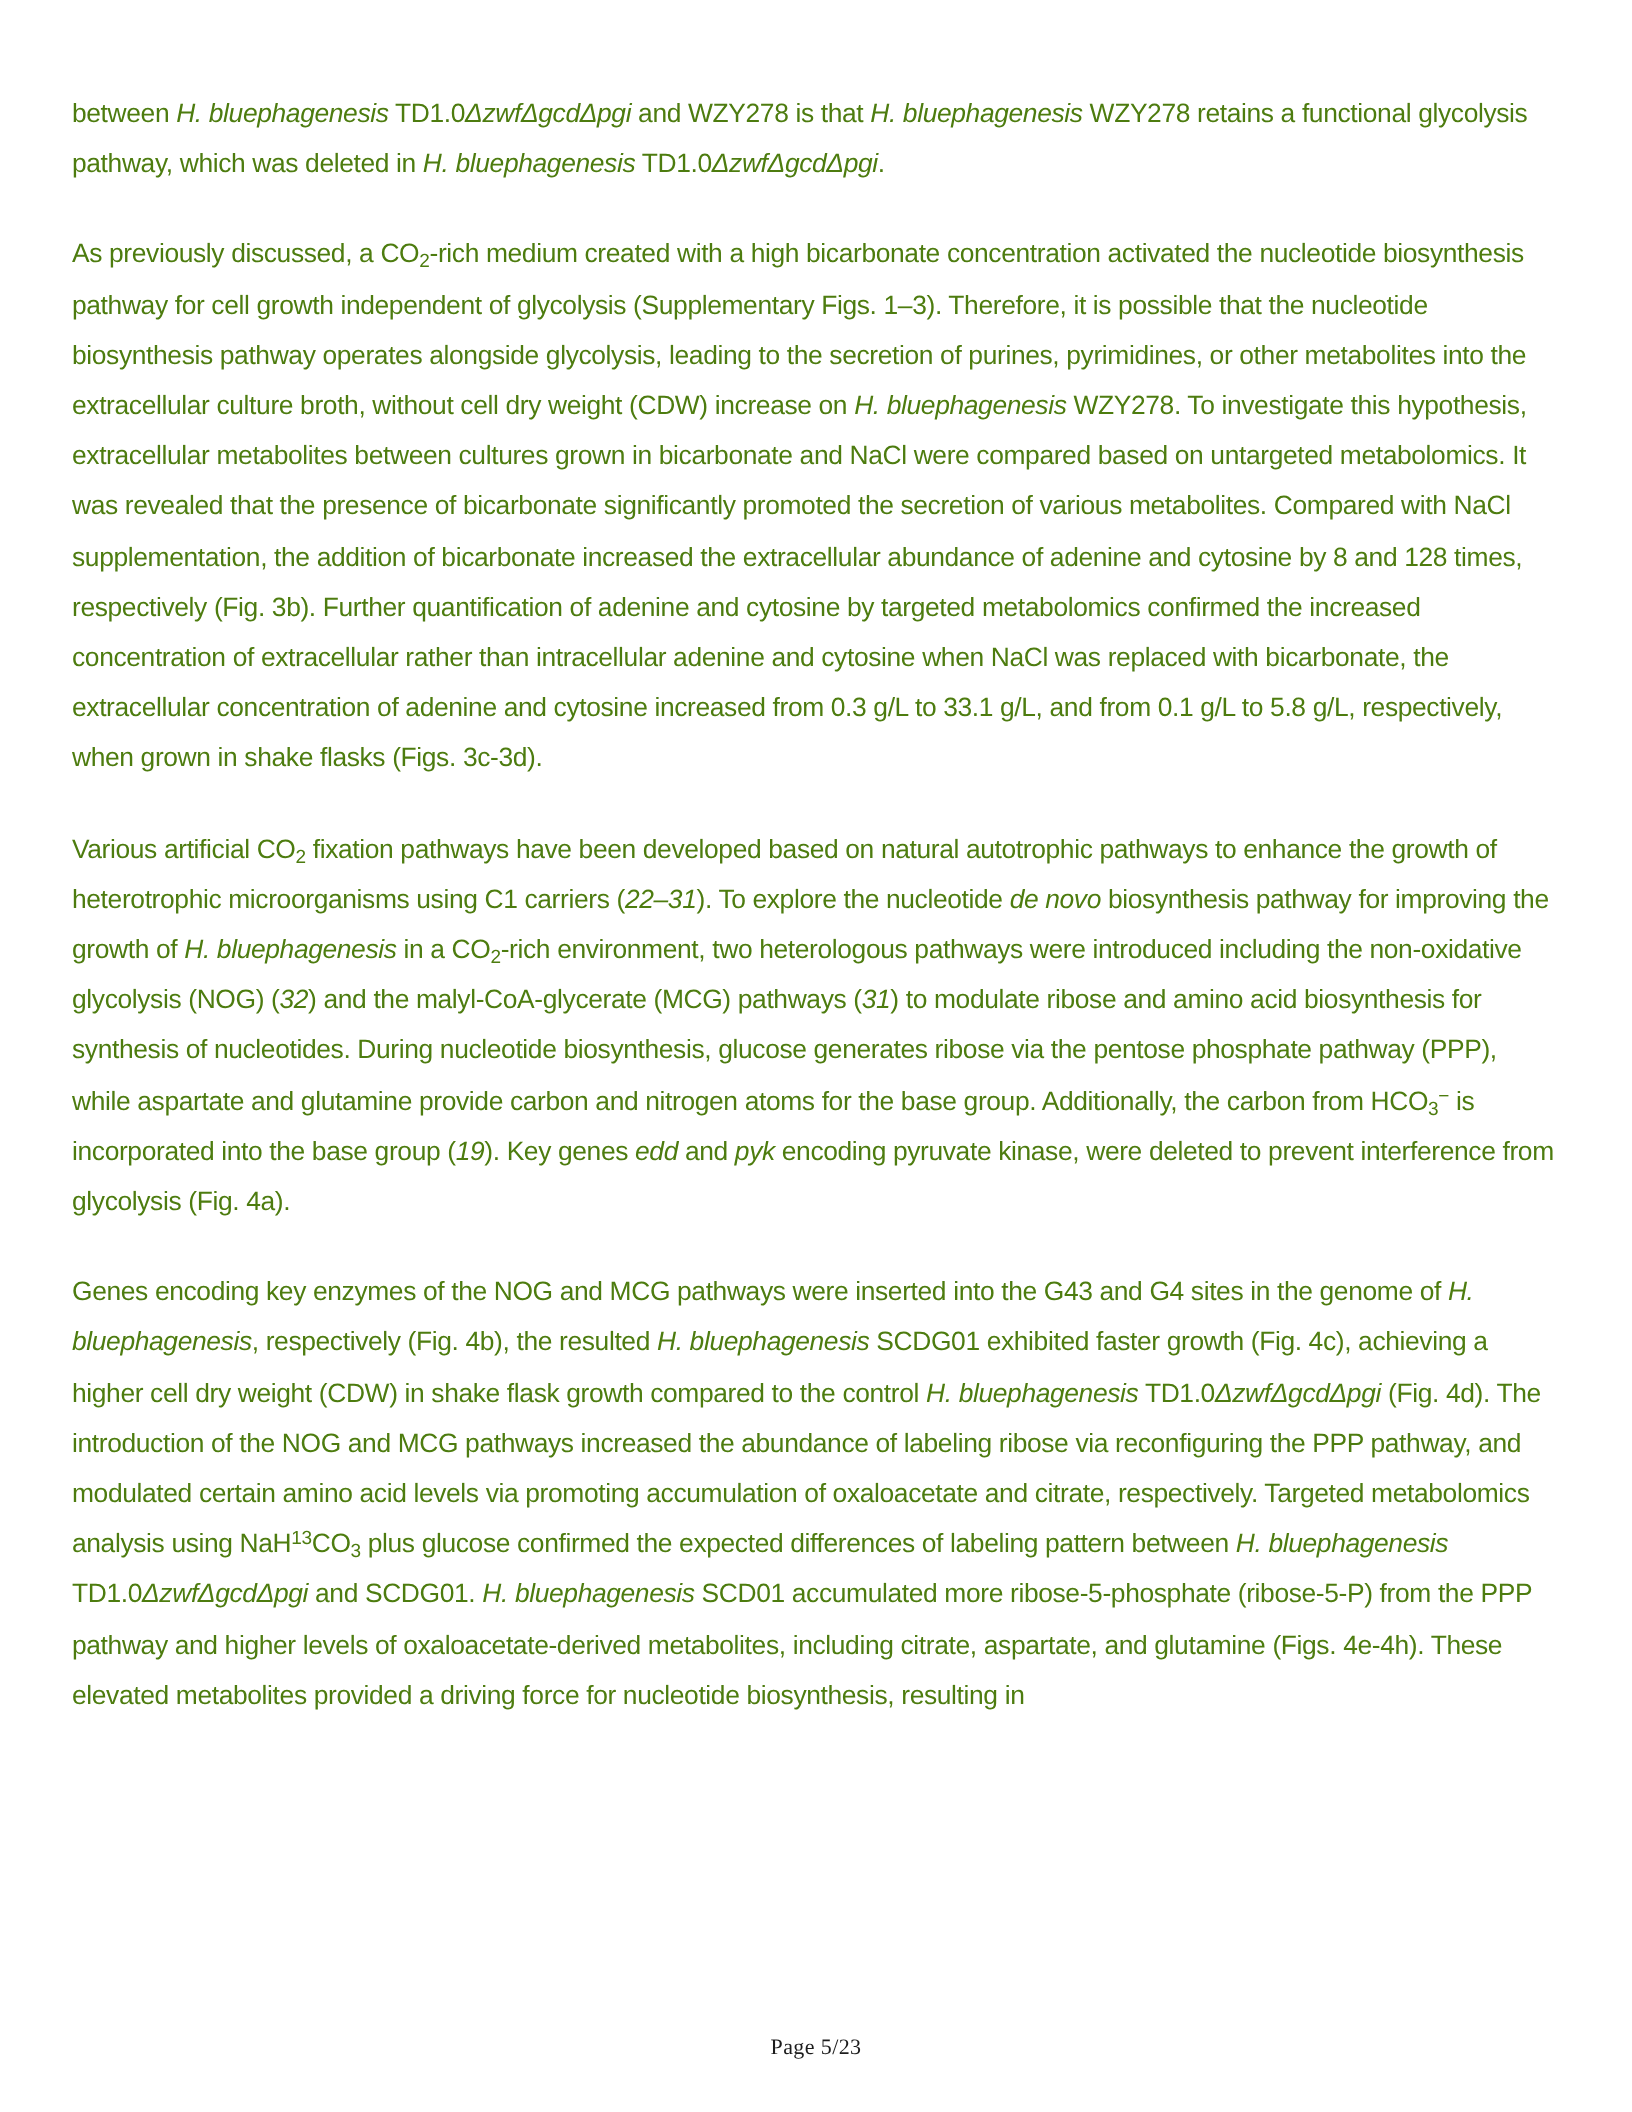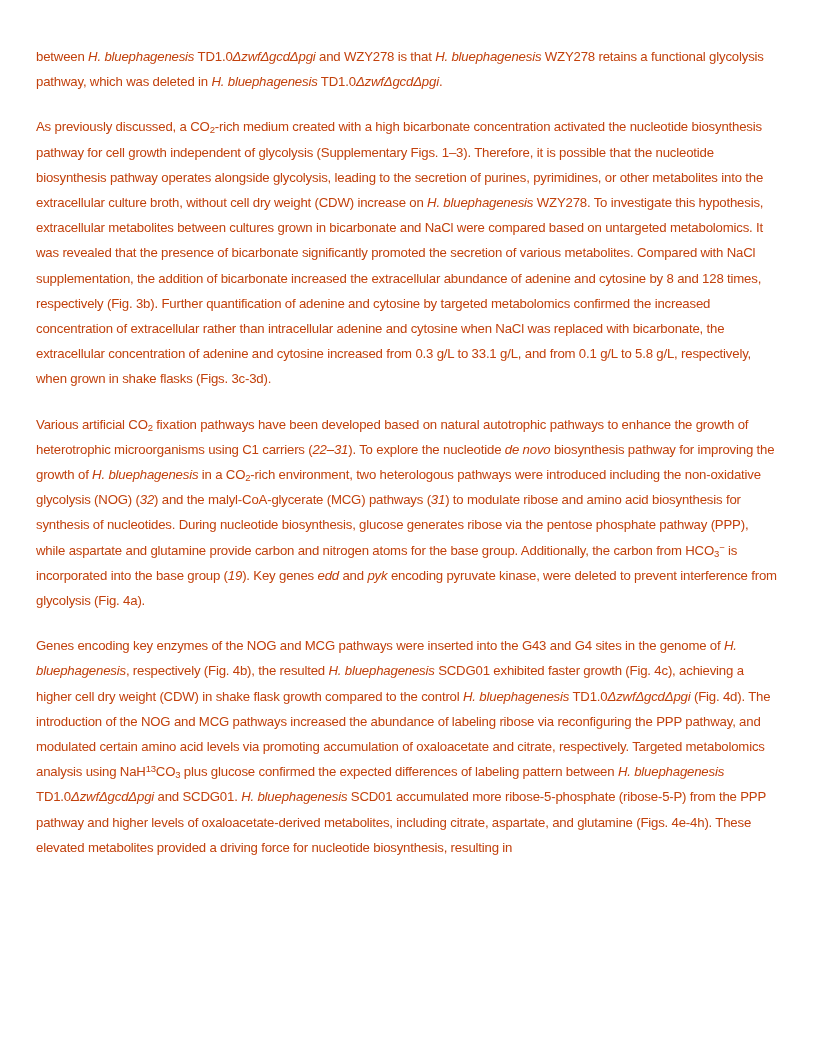--- a/index.html
+++ b/index.html
@@ -28,21 +28,21 @@
     left: 36px;
     top: 44px;
     width: 744px;
   }
   p.para {
     margin: 0 0 20px 0;
     font-size: 13.2px;
     line-height: 25.2px;
     letter-spacing: -0.18px;
     text-align: left;
-    color: #c2410c;
+    color: #4d7c0f;
     font-stretch: condensed;
     transform-origin: left top;
   }
   h2.section-heading {
     margin: 0 0 17px 0;
     font-size: 19.5px;
     line-height: 26px;
     font-weight: bold;
     letter-spacing: -0.4px;
     color: #333333;
@@ -73,13 +73,14 @@
 
     <p class="para"><span>As previously discussed, a CO</span><sub>2</sub><span>-rich medium created with a high bicarbonate concentration activated the nucleotide biosynthesis pathway for cell growth independent of glycolysis (Supplementary Figs. 1–3). Therefore, it is possible that the nucleotide biosynthesis pathway operates alongside glycolysis, leading to the secretion of purines, pyrimidines, or other metabolites into the extracellular culture broth, without cell dry weight (CDW) increase on </span><span class="it">H. bluephagenesis</span><span> WZY278. To investigate this hypothesis, extracellular metabolites between cultures grown in bicarbonate and NaCl were compared based on untargeted metabolomics. It was revealed that the presence of bicarbonate significantly promoted the secretion of various metabolites. Compared with NaCl supplementation, the addition of bicarbonate increased the extracellular abundance of adenine and cytosine by 8 and 128 times, respectively (Fig. 3b). Further quantification of adenine and cytosine by targeted metabolomics confirmed the increased concentration of extracellular rather than intracellular adenine and cytosine when NaCl was replaced with bicarbonate, the extracellular concentration of adenine and cytosine increased from 0.3 g/L to 33.1 g/L, and from 0.1 g/L to 5.8 g/L, respectively, when grown in shake flasks (Figs. 3c-3d).</span></p>
 
 
     <p class="para"><span>Various artificial CO</span><sub>2</sub><span> fixation pathways have been developed based on natural autotrophic pathways to enhance the growth of heterotrophic microorganisms using C1 carriers (</span><span class="it">22–31</span><span>). To explore the nucleotide </span><span class="it">de novo</span><span> biosynthesis pathway for improving the growth of </span><span class="it">H. bluephagenesis</span><span> in a CO</span><sub>2</sub><span>-rich environment, two heterologous pathways were introduced including the non-oxidative glycolysis (NOG) (</span><span class="it">32</span><span>) and the malyl-CoA-glycerate (MCG) pathways (</span><span class="it">31</span><span>) to modulate ribose and amino acid biosynthesis for synthesis of nucleotides. During nucleotide biosynthesis, glucose generates ribose via the pentose phosphate pathway (PPP), while aspartate and glutamine provide carbon and nitrogen atoms for the base group. Additionally, the carbon from HCO</span><sub>3</sub><sup>−</sup><span> is incorporated into the base group (</span><span class="it">19</span><span>). Key genes </span><span class="it">edd</span><span> and </span><span class="it">pyk</span><span> encoding pyruvate kinase, were deleted to prevent interference from glycolysis (Fig. 4a).</span></p>
 
     <p class="para"><span>Genes encoding key enzymes of the NOG and MCG pathways were inserted into the G43 and G4 sites in the genome of </span><span class="it">H. bluephagenesis</span><span>, respectively (Fig. 4b), the resulted </span><span class="it">H. bluephagenesis</span><span> SCDG01 exhibited faster growth (Fig. 4c), achieving a higher cell dry weight (CDW) in shake flask growth compared to the control </span><span class="it">H. bluephagenesis</span><span> TD1.0</span><span class="it">ΔzwfΔgcdΔpgi</span><span> (Fig. 4d). The introduction of the NOG and MCG pathways increased the abundance of labeling ribose via reconfiguring the PPP pathway, and modulated certain amino acid levels via promoting accumulation of oxaloacetate and citrate, respectively. Targeted metabolomics analysis using NaH</span><sup>13</sup><span>CO</span><sub>3</sub><span> plus glucose confirmed the expected differences of labeling pattern between </span><span class="it">H. bluephagenesis</span><span> TD1.0</span><span class="it">ΔzwfΔgcdΔpgi</span><span> and SCDG01. </span><span class="it">H. bluephagenesis</span><span> SCD01 accumulated more ribose-5-phosphate (ribose-5-P) from the PPP pathway and higher levels of oxaloacetate-derived metabolites, including citrate, aspartate, and glutamine (Figs. 4e-4h). These elevated metabolites provided a driving force for nucleotide biosynthesis, resulting in</span></p>
 
   </div>
 
+  <div class="footer">Page 5/23</div>
 </div>
 
 </body></html>

